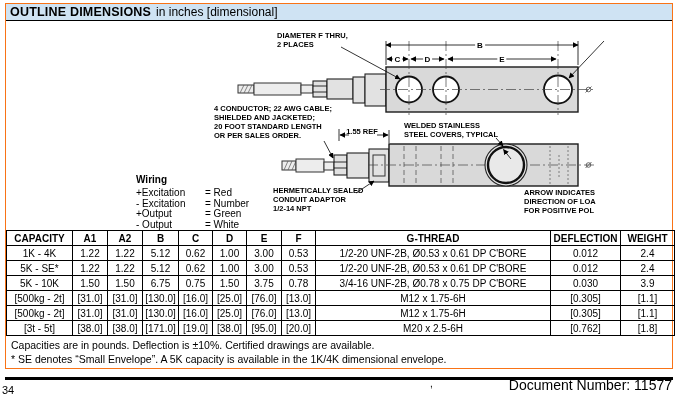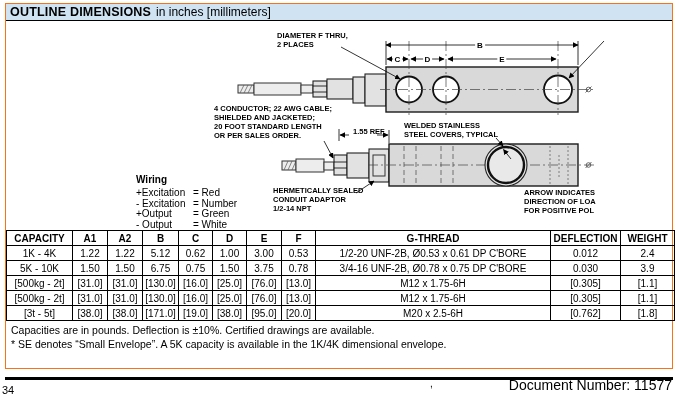--- a/index.html
+++ b/index.html
@@ -10,21 +10,21 @@
               display:flex;align-items:center;padding-left:4px;box-sizing:border-box;}
   .hdr-title{font-weight:bold;font-size:12.5px;letter-spacing:.2px;}
   .hdr-sub{font-size:12px;margin-left:5px;}
   .drawing{position:relative;height:209px;overflow:hidden;}
   .drawing svg{position:absolute;left:0;top:0;}
   .lbl{position:absolute;font-size:7.5px;font-weight:bold;line-height:9px;white-space:pre-line;}
   .dimlbl{position:absolute;font-size:8px;font-weight:bold;background:#fff;padding:0 2px;
           transform:translate(-50%,-50%);}
   .wiring{position:absolute;left:130px;top:153px;font-size:10px;}
   .wiring-title{font-weight:bold;margin-bottom:3px;}
-  .wiring-row{display:flex;line-height:10.5px;}
+  .wiring-row{display:flex;line-height:10.5px;gap:12px;}
   .wiring-row .sig{width:57px;}
   
   .metal{fill:var(--metal-fill,#d9d9d9);stroke:#1a1a1a;stroke-width:1.4;}
   .part{fill:#ededed;stroke:#333;stroke-width:1;}
   .part-dk{fill:#e2e2e2;stroke:#222;stroke-width:1.1;}
   .hole{fill:#fff;stroke:#111;stroke-width:1.8;}
   .thin{stroke:#000;stroke-width:.8;fill:none;}
   .cl{stroke:#444;stroke-width:.7;fill:none;stroke-dasharray:10 3 2 3;}
   .dash{stroke:#555;stroke-width:.8;fill:none;stroke-dasharray:5 3;}
   .dot{stroke:#666;stroke-width:.8;fill:none;stroke-dasharray:2 2;}
@@ -40,21 +40,21 @@
   .docmeta{position:absolute;right:7px;top:379px;text-align:center;font-size:14px;line-height:12px;}
 </style>
 </head>
 <body>
 
 <div class="page">
   <div class="sheet">
 
     <div class="header-bar">
       <span class="hdr-title">OUTLINE DIMENSIONS</span>
-      <span class="hdr-sub">in inches [millimeters]</span>
+      <span class="hdr-sub">in inches [dimensional]</span>
     </div>
 
     <div class="drawing">
       <svg width="668" height="209" viewBox="0 0 668 209">
         <defs>
           <marker id="arr" viewBox="0 0 10 10" refX="9" refY="5" markerWidth="7" markerHeight="7" orient="auto-start-reverse">
             <path d="M0,0 L10,5 L0,10 z" fill="#000"></path>
           </marker>
         </defs>
 
@@ -156,21 +156,21 @@
       <div class="lbl" style="left:271px;top:10px;">DIAMETER F THRU,
 2 PLACES</div>
       <div class="dimlbl" style="left:474px;top:24px;">B</div>
       <div class="dimlbl" style="left:391.5px;top:38px;">C</div>
       <div class="dimlbl" style="left:421.5px;top:38px;">D</div>
       <div class="dimlbl" style="left:496px;top:38px;">E</div>
       <div class="lbl" style="left:208px;top:83px;">4 CONDUCTOR; 22 AWG CABLE;
 SHIELDED AND JACKETED;
 20 FOOT STANDARD LENGTH
 OR PER SALES ORDER.</div>
-      <div class="lbl" style="left:347px;top:106px;width:40px;">1.55 REF</div>
+      <div class="lbl" style="left:336px;top:106px;width:40px;text-align:center;">1.55 REF</div>
       <div class="lbl" style="left:398px;top:100px;">WELDED STAINLESS
 STEEL COVERS, TYPICAL</div>
       <div class="lbl" style="left:267px;top:165px;">HERMETICALLY SEALED
 CONDUIT ADAPTOR
 1/2-14 NPT</div>
       <div class="lbl" style="left:518px;top:167px;">ARROW INDICATES
 DIRECTION OF LOA
 FOR POSITIVE POL</div>
 
       <div class="wiring">
@@ -231,20 +231,33 @@
             <td>5.12</td>
             <td>0.62</td>
             <td>1.00</td>
             <td>3.00</td>
             <td>0.53</td>
             <td>1/2-20 UNF-2B, Ø0.53 x 0.61 DP C'BORE</td>
             <td>0.012</td>
             <td>2.4</td>
           </tr>
           <tr>
+            <td>5K - SE*</td>
+            <td>1.22</td>
+            <td>1.22</td>
+            <td>5.12</td>
+            <td>0.62</td>
+            <td>1.00</td>
+            <td>3.00</td>
+            <td>0.53</td>
+            <td>1/2-20 UNF-2B, Ø0.53 x 0.61 DP C'BORE</td>
+            <td>0.012</td>
+            <td>2.4</td>
+          </tr>
+          <tr>
             <td>5K - 10K</td>
             <td>1.50</td>
             <td>1.50</td>
             <td>6.75</td>
             <td>0.75</td>
             <td>1.50</td>
             <td>3.75</td>
             <td>0.78</td>
             <td>3/4-16 UNF-2B, Ø0.78 x 0.75 DP C'BORE</td>
             <td>0.030</td>

